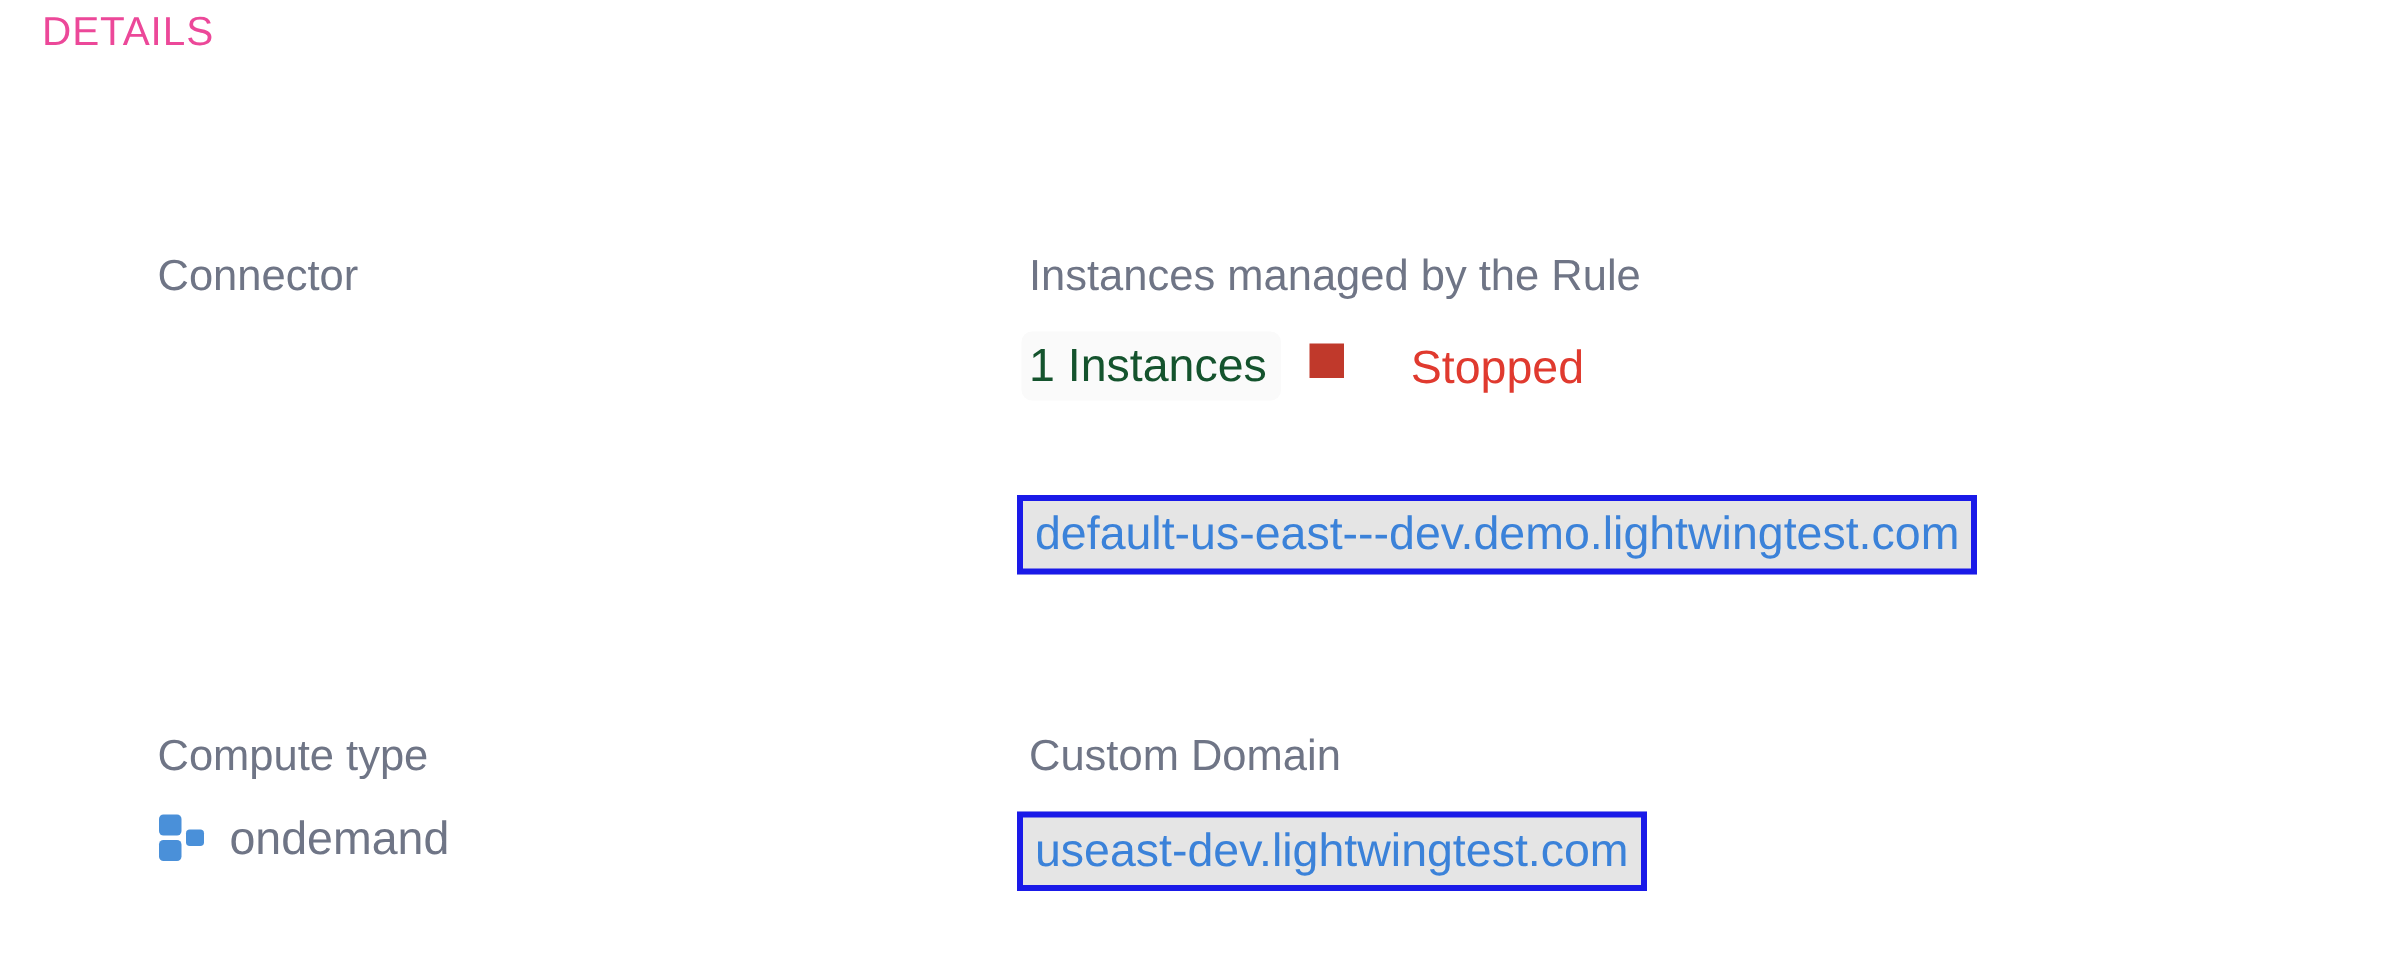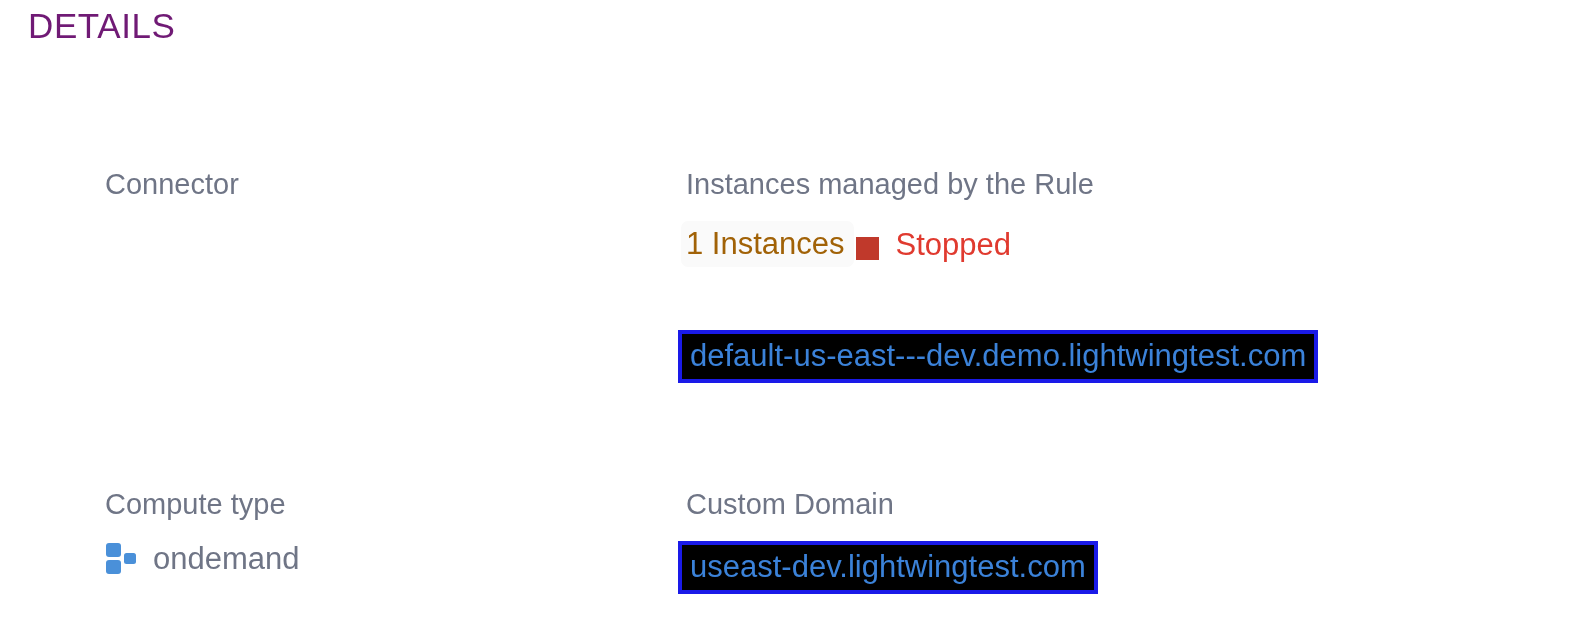--- a/index.html
+++ b/index.html
@@ -18,23 +18,23 @@
 
   .panel {
     position: absolute;
     inset: 0;
   }
 
   .section-title {
     position: absolute;
     left: 28px;
     top: 6px;
-    font-size: 35px;
+    font-size: 27px;
     letter-spacing: 0.6px;
-    color: #701a75;
+    color: #ec4899;
     font-weight: 400;
     white-space: nowrap;
   }
 
   .grid {
     position: absolute;
     left: 0;
     top: 170px;
     width: 1596px;
   }
@@ -100,51 +100,52 @@
     flex: 0 0 auto;
   }
   .blocks-icon svg { display: block; width: 38px; height: 34px; }
 
   
   .instances-chip {
     display: inline-block;
     background: #fafafa;
     border-radius: 7px;
     padding: 7px 9px 8px 5px;
-    color: #a16207;
+    color: #14532d;
     font-size: 31px;
     line-height: 1;
     margin-left: -5px;
   }
 
   .status-group {
     display: flex;
-    align-items: flex-end;
-    margin-left: 2px;
+    align-items: flex-start;
+    margin-left: 19px;
+    gap: 28px;
   }
   .status-swatch {
     width: 23px;
     height: 23px;
     background: #c0392b;
     display: inline-block;
     flex: 0 0 auto;
   }
   .status-text {
     color: #e03a2f;
     font-size: 31px;
     line-height: 1;
     margin-left: 17px;
     white-space: nowrap;
   }
 
   
   .link-box {
     display: inline-block;
     border: 4px solid #1a1ae8;
-    background: #000000;
+    background: #e5e5e5;
     padding: 5px 8px 7px 8px;
     box-sizing: border-box;
     margin-left: -8px;
   }
   .link-box .link-text {
     color: #3b82d9;
     font-size: 31px;
     line-height: 1.08;
     white-space: nowrap;
     display: inline-block;

